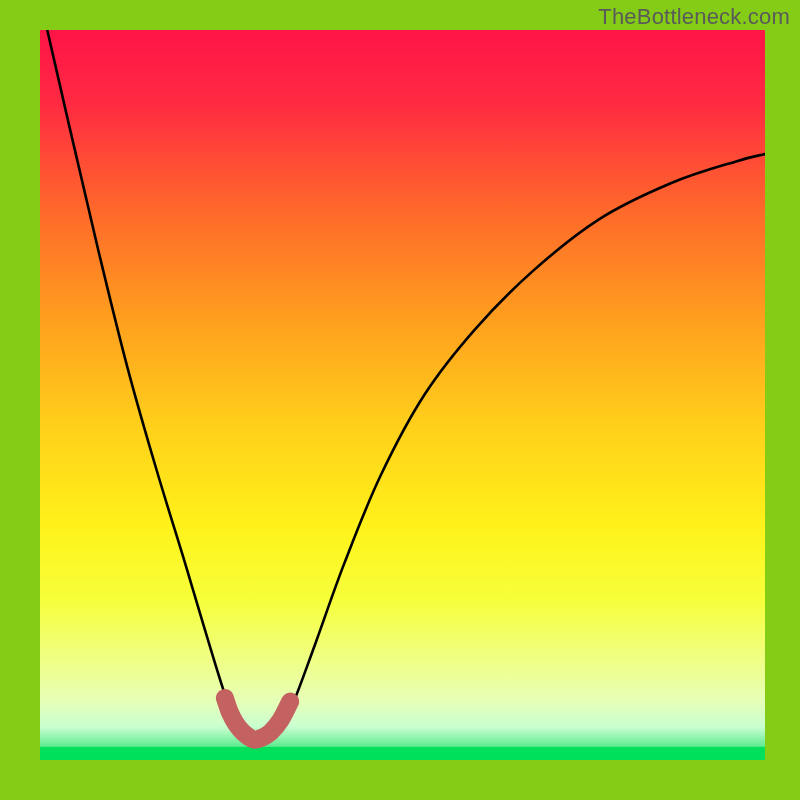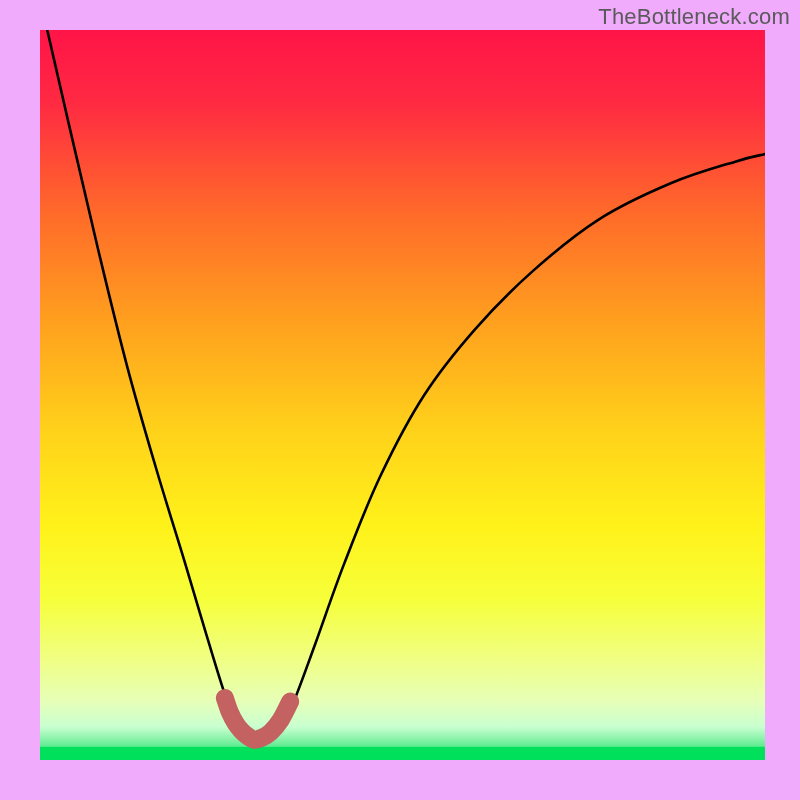--- a/index.html
+++ b/index.html
@@ -10,21 +10,21 @@
     background: #000;
     overflow: hidden;
     font-family: Arial, Helvetica, sans-serif;
   }
   .frame {
     position: absolute;
     left: 0;
     top: 0;
     width: 800px;
     height: 800px;
-    background: #f0abfc;
+    background: #84cc16;
   }
   .attribution {
     position: absolute;
     top: 4px;
     right: 10px;
     color: #5a5a5a;
     font-size: 22px;
     letter-spacing: 0.2px;
     font-weight: 400;
   }

